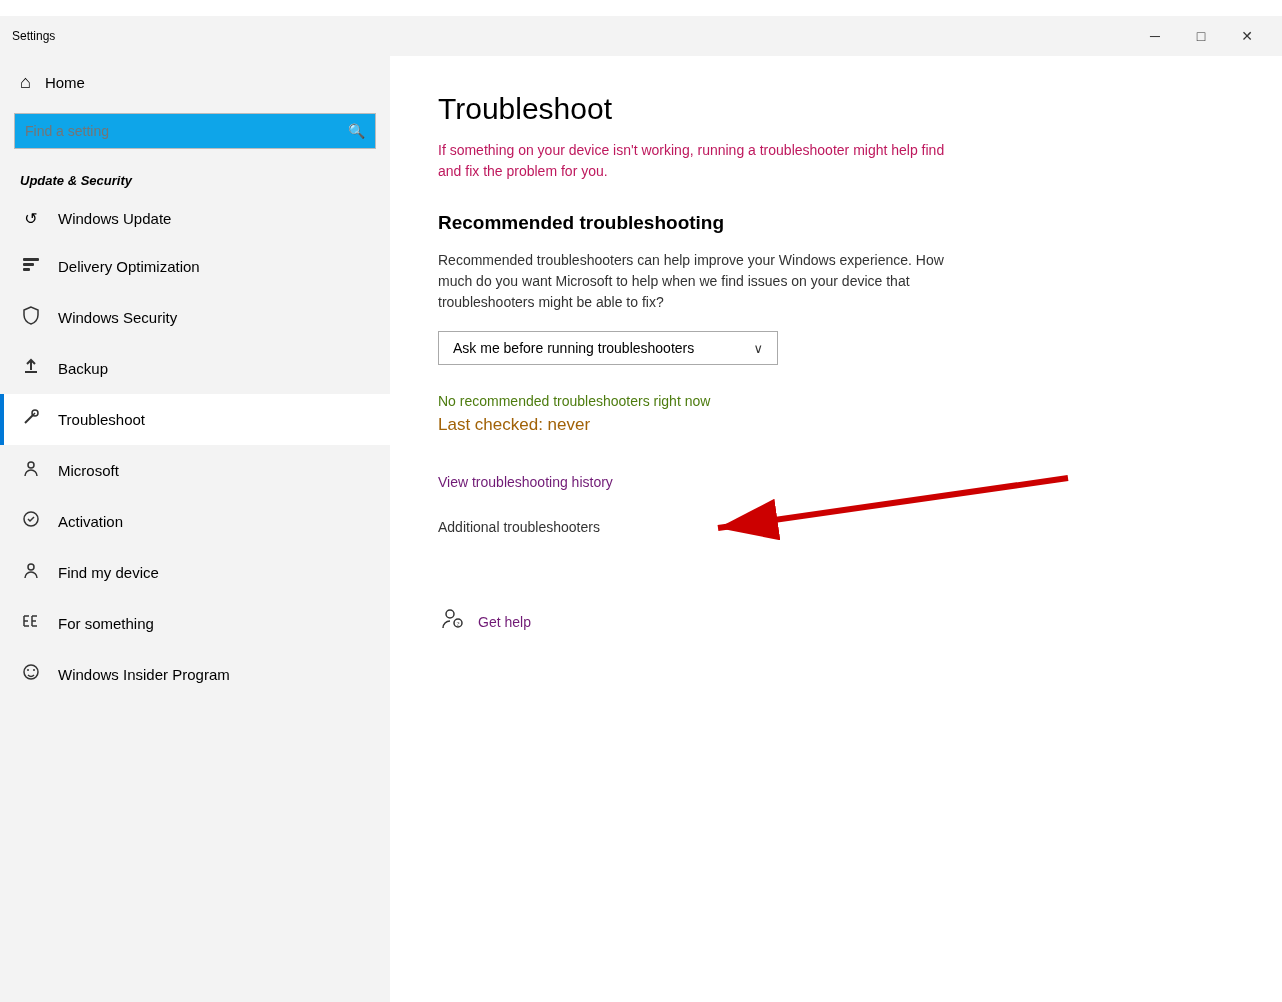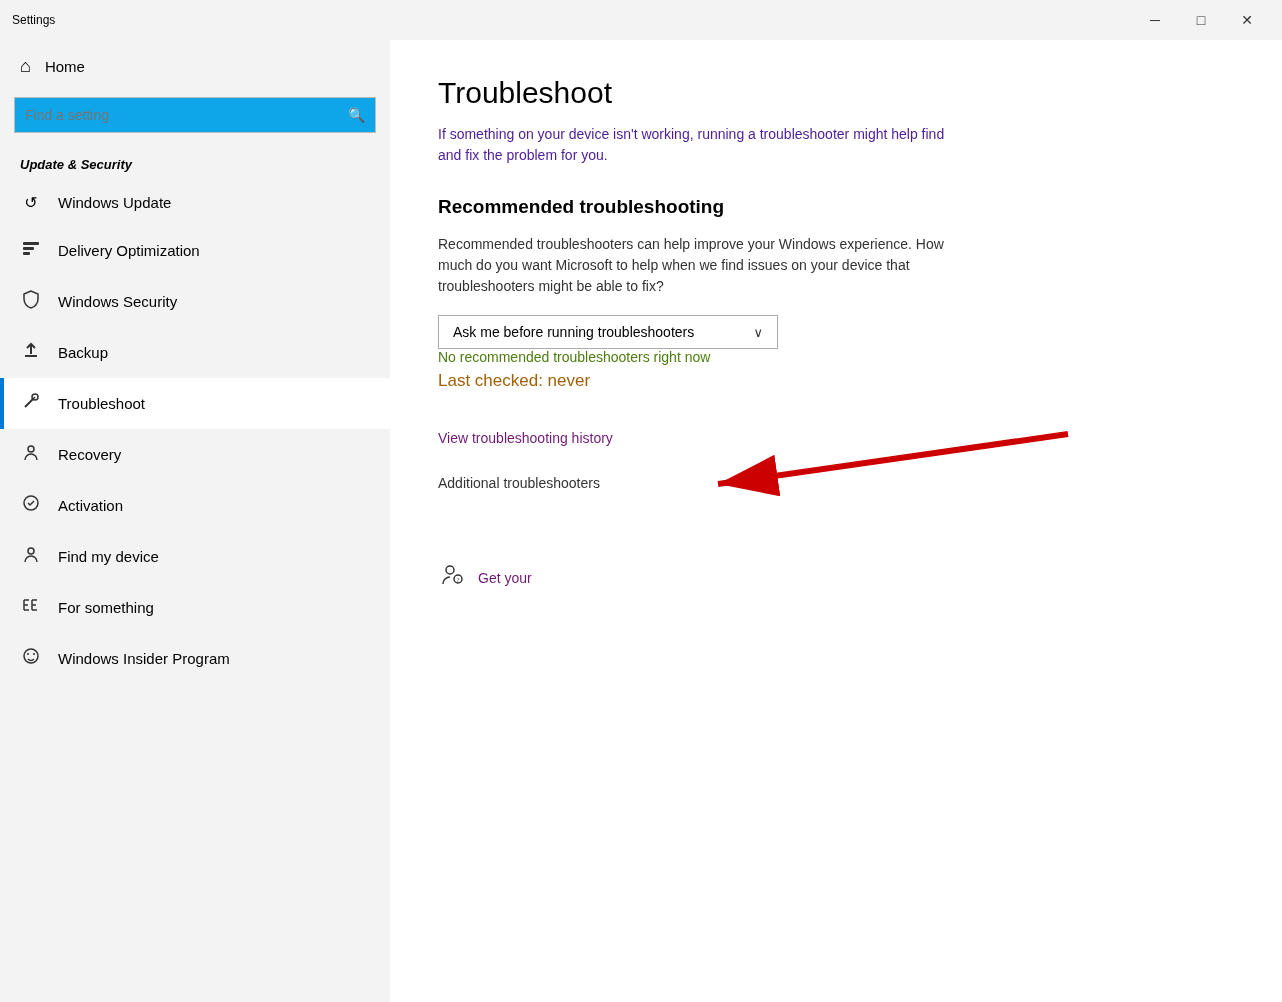--- a/index.html
+++ b/index.html
@@ -18,20 +18,21 @@
       flex-direction: column;
     }
     .title-bar {
       height: 40px;
       background: #f3f3f3;
       display: flex;
       align-items: center;
       padding: 0 12px;
       justify-content: space-between;
       flex-shrink: 0;
+      margin-top: 16px;
     }
     .title-bar-left {
       font-size: 12px;
       color: #000;
     }
     .title-bar-controls {
       display: flex;
       gap: 0;
     }
     .title-bar-btn {
@@ -134,21 +135,21 @@
       overflow-y: auto;
     }
     .page-title {
       font-size: 30px;
       font-weight: 300;
       margin-bottom: 14px;
       color: #000;
     }
     .subtitle-text {
       font-size: 14px;
-      color: #4c1d95;
+      color: #be185d;
       margin-bottom: 30px;
       max-width: 520px;
       line-height: 1.5;
     }
     .section-heading {
       font-size: 19px;
       font-weight: 600;
       margin-bottom: 16px;
       color: #000;
     }
@@ -162,20 +163,21 @@
     .dropdown-select {
       display: flex;
       align-items: flex-end;
       justify-content: space-between;
       border: 1px solid #aaa;
       padding: 8px 14px;
       width: 340px;
       cursor: pointer;
       font-size: 14px;
       background: #fff;
+      margin-bottom: 28px;
     }
     .dropdown-chevron {
       font-size: 13px;
       color: #333;
     }
     .no-troubleshooters {
       font-size: 14px;
       color: #4d7c0f;
       margin-bottom: 6px;
     }
@@ -296,21 +298,21 @@
         </span>
         <span>Troubleshoot</span>
       </div>
       <div class="nav-item">
         <span class="nav-icon">
           <svg width="20" height="20" viewBox="0 0 20 20" fill="none">
             <circle cx="10" cy="7" r="3" stroke="#333" stroke-width="1.5" fill="none"></circle>
             <path d="M4 18c0-3.3 2.7-6 6-6s6 2.7 6 6" stroke="#333" stroke-width="1.5" fill="none"></path>
           </svg>
         </span>
-        <span>Recovery</span>
+        <span>Microsoft</span>
       </div>
       <div class="nav-item">
         <span class="nav-icon">
           <svg width="20" height="20" viewBox="0 0 20 20" fill="none">
             <circle cx="10" cy="10" r="7" stroke="#333" stroke-width="1.5" fill="none"></circle>
             <polyline points="7,10 9,12 13,8" stroke="#333" stroke-width="1.5" fill="none"></polyline>
           </svg>
         </span>
         <span>Activation</span>
       </div>
@@ -384,18 +386,18 @@
       <div class="help-links">
         <div class="help-link-item">
           <span class="help-link-icon">
             <svg width="24" height="24" viewBox="0 0 24 24" fill="none">
               <circle cx="10" cy="7" r="4" stroke="#333" stroke-width="1.5" fill="none"></circle>
               <path d="M3 21c0-4 3.1-7 7-7" stroke="#333" stroke-width="1.5" fill="none"></path>
               <circle cx="18" cy="16" r="4" stroke="#333" stroke-width="1.5" fill="none"></circle>
               <text x="16.5" y="19" font-size="7" fill="#333" font-family="Segoe UI">?</text>
             </svg>
           </span>
-          <a class="link-blue" style="margin-bottom:0;">Get your</a>
+          <a class="link-blue" style="margin-bottom:0;">Get help</a>
         </div>
       </div>
     </div>
   </div>
 </div>
 
 </body></html>

